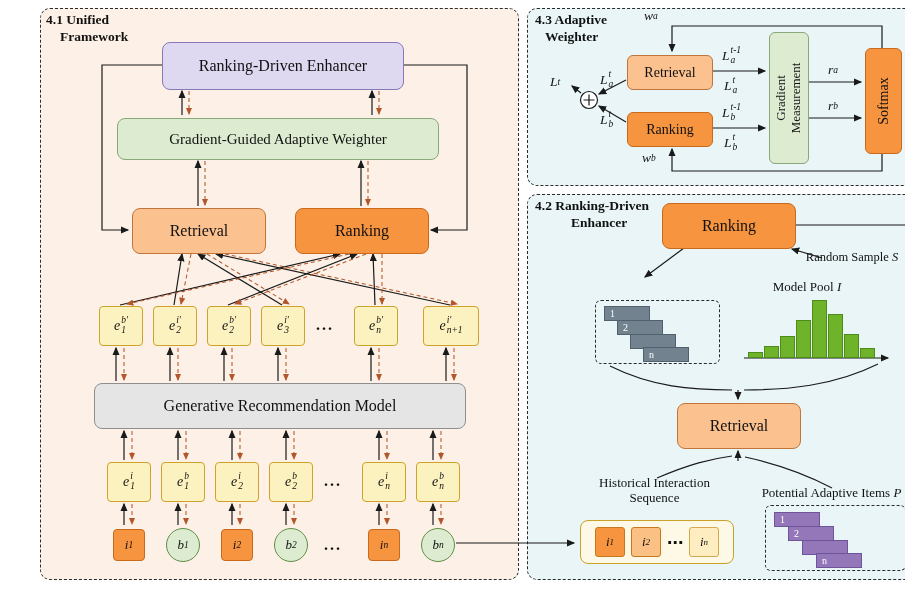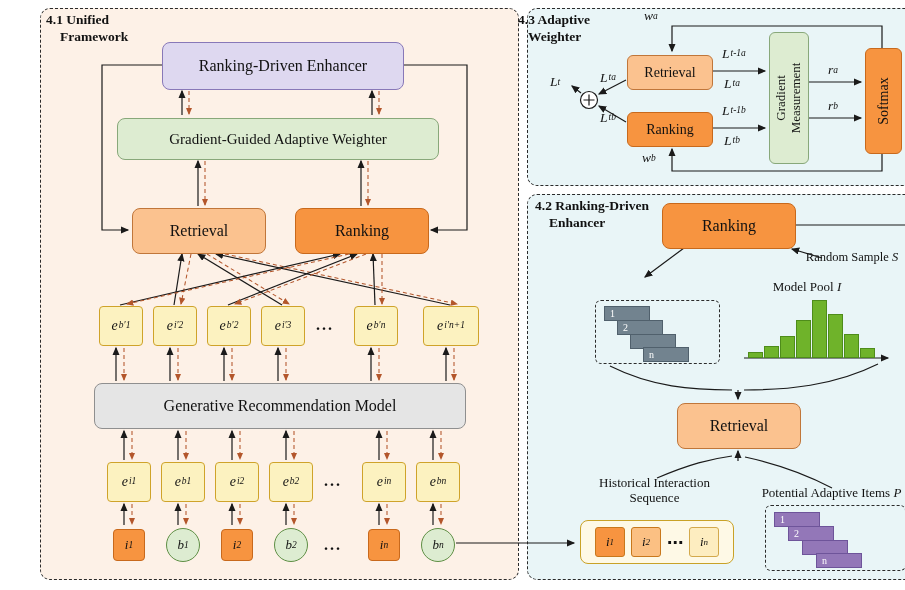--- a/index.html
+++ b/index.html
@@ -11,21 +11,21 @@
   #p42panel{left:495px;top:194px;width:402px;height:384px;background:#e9f5f7;}
   #arrows{position:absolute;left:0;top:0;z-index:1;pointer-events:none;}
   #arrows path.sl{stroke:#1a1a1a;stroke-width:1.2;fill:none;marker-end:url(#mb);}
   #arrows path.dl{stroke:#b3562b;stroke-width:1.05;fill:none;stroke-dasharray:4 3;marker-end:url(#mr);}
   #arrows path.pl{stroke:#1a1a1a;stroke-width:1.2;fill:none;}
   .box{position:absolute;z-index:2;display:flex;align-items:center;justify-content:center;border:1.4px solid #555;border-radius:8px;text-align:center;}
   .ptitle{position:absolute;z-index:2;font-weight:bold;font-size:13.5px;line-height:1.25;}
   .tok{position:absolute;z-index:2;width:42px;height:38px;background:#fcf2c0;border:1.2px solid #cfa32a;border-radius:4px;display:flex;align-items:center;justify-content:center;}
   .tok.wide{width:54px;}
   .tb{font-style:italic;font-size:14px;}
-  .ts{display:inline-flex;justify-content:center;font-size:9.5px;line-height:1;margin-left:1px;font-style:italic;}
+  .ts{display:inline-flex;flex-direction:column;justify-content:center;font-size:9.5px;line-height:1;margin-left:1px;font-style:italic;}
   .ts span{display:block;height:10px;}
   .ibox{position:absolute;z-index:2;width:30px;height:30px;background:#f79440;border:1.3px solid #c8691c;border-radius:4px;display:flex;align-items:center;justify-content:center;font-size:13px;}
   .bcirc{position:absolute;z-index:2;width:32px;height:32px;background:#ddecd1;border:1.4px solid #5f8f45;border-radius:50%;display:flex;align-items:center;justify-content:center;font-size:13px;}
   .ibox i,.bcirc i{font-style:italic;}
   .ibox sub,.bcirc sub,.mlab sub{font-size:9.5px;font-style:italic;}
   .mlab sup{font-size:9.5px;font-style:italic;}
   .dots{position:absolute;z-index:2;font-weight:bold;font-size:16px;letter-spacing:2px;}
   .mlab{position:absolute;z-index:2;font-size:13.5px;display:inline-flex;align-items:center;}
   .mlab i{font-style:italic;}
   .tlabel{position:absolute;z-index:2;font-size:13px;text-align:center;line-height:1.15;}
@@ -282,21 +282,21 @@
   <div class="dots" style="left:292px;top:536px;">...</div>
   <div class="ibox" style="left:336px;top:529px;">
       <i>i</i>
       <sub>n</sub>
     </div>
   <div class="bcirc" style="left:389px;top:528px;">
       <i>b</i>
       <sub>n</sub>
     </div>
 
-  <div class="ptitle" style="left:486px;top:12px;">
+  <div class="ptitle" style="left:503px;top:12px;">
     <div>4.3 Adaptive</div>
     <div style="padding-left:10px;">Weighter</div>
   </div>
 
   <div class="box" style="left:595px;top:55px;width:84px;height:33px;background:#fbc28f;border-color:#c0763a;font-size:14px;border-radius:6px;">
       <span>Retrieval</span>
     </div>
   <div class="box" style="left:595px;top:112px;width:84px;height:33px;background:#f79440;border-color:#c8691c;font-size:14px;border-radius:6px;">
       <span>Ranking</span>
     </div>
@@ -371,21 +371,21 @@
       <i>r</i>
       <sub>a</sub>
     </span>
   <span class="mlab" style="left:796px;top:98px;">
       <i>r</i>
       <sub>b</sub>
     </span>
 
   <div class="ptitle" style="left:503px;top:198px;">
     <div>4.2 Ranking-Driven</div>
-    <div style="padding-left:14px;">Enhancer</div>
+    <div style="padding-left:14px;text-align:center;">Enhancer</div>
   </div>
 
   <div class="box" style="left:630px;top:203px;width:132px;height:44px;background:#f79440;border-color:#c8691c;font-size:16px;">
       <span>Ranking</span>
     </div>
 
   <div class="tlabel" style="left:750px;top:250px;width:140px;font-size:12.5px;"><span>Random Sample </span><i>S</i></div>
 
   <div class="dashbox" style="left:563px;top:300px;width:123px;height:62px;"></div>
   <div class="sitem gray" style="left:572px;top:306px;">1</div>

